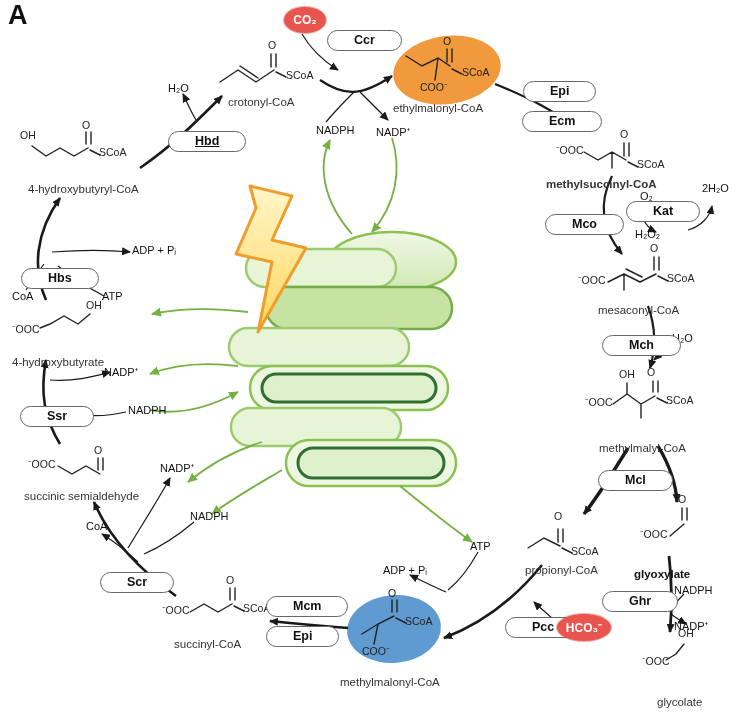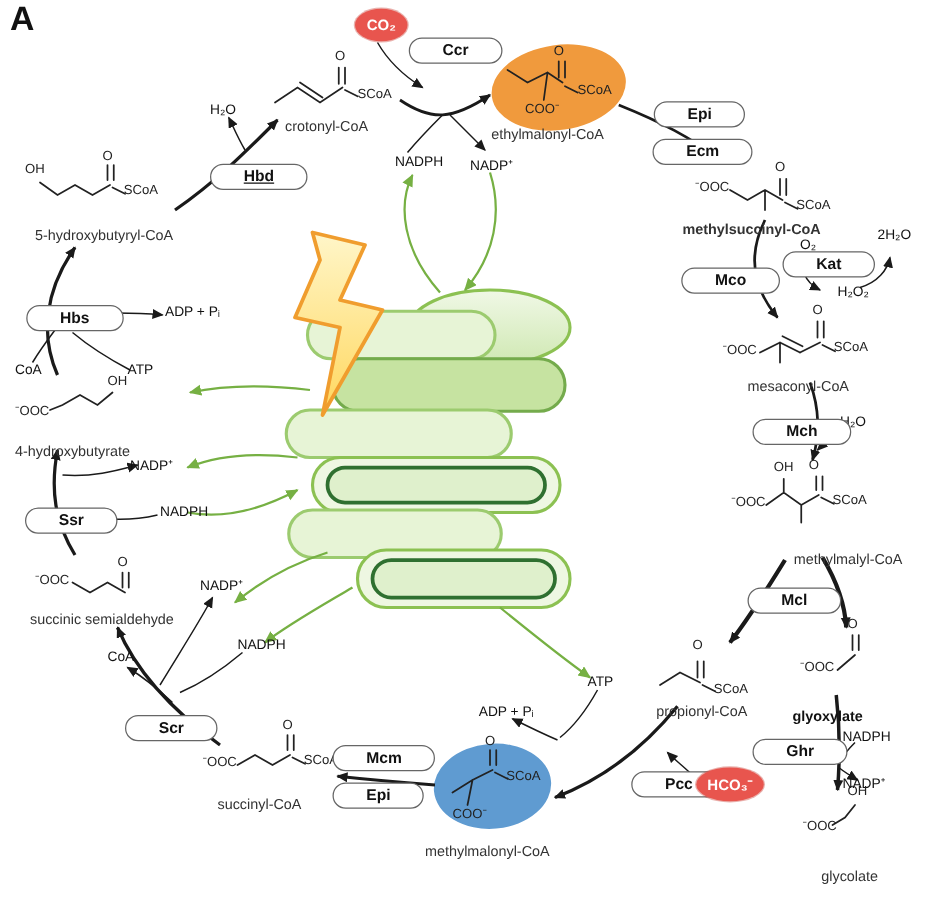--- a/index.html
+++ b/index.html
@@ -122,29 +122,29 @@
   <div class="enz" style="left:626px;top:201px;">Kat</div>
   <div class="enz" style="left:545px;top:214px;">Mco</div>
   <div class="enz" style="left:602px;top:335px;">Mch</div>
   <div class="enz" style="left:598px;top:470px;">Mcl</div>
   <div class="enz" style="left:602px;top:591px;">Ghr</div>
   <div class="enz" style="left:505px;top:617px;">Pcc</div>
   <div class="enz" style="left:266px;top:596px;">Mcm</div>
   <div class="enz" style="left:266px;top:626px;">Epi</div>
   <div class="enz" style="left:100px;top:572px;">Scr</div>
   <div class="enz" style="left:20px;top:406px;">Ssr</div>
-  <div class="enz" style="left:21px;top:244px;">Hbs</div>
+  <div class="enz" style="left:21px;top:268px;">Hbs</div>
   <div class="enz" style="left:168px;top:131px;text-decoration:underline;">Hbd</div>
 
   <div class="cof" style="left:168px;top:82px;">H₂O</div>
   <div class="cof" style="left:316px;top:124px;">NADPH</div>
   <div class="cof" style="left:376px;top:124px;">NADP⁺</div>
   <div class="cof" style="left:640px;top:190px;">O₂</div>
   <div class="cof" style="left:702px;top:182px;">2H₂O</div>
-  <div class="cof" style="left:670px;top:228px;">H₂O₂</div>
+  <div class="cof" style="left:635px;top:228px;">H₂O₂</div>
   <div class="cof" style="left:672px;top:332px;">H₂O</div>
   <div class="cof" style="left:674px;top:584px;">NADPH</div>
   <div class="cof" style="left:674px;top:618px;">NADP⁺</div>
   <div class="cof" style="left:470px;top:540px;">ATP</div>
   <div class="cof" style="left:383px;top:564px;">ADP + Pᵢ</div>
   <div class="cof" style="left:86px;top:520px;">CoA</div>
   <div class="cof" style="left:190px;top:510px;">NADPH</div>
   <div class="cof" style="left:160px;top:460px;">NADP⁺</div>
   <div class="cof" style="left:128px;top:404px;">NADPH</div>
   <div class="cof" style="left:104px;top:364px;">NADP⁺</div>
@@ -192,21 +192,21 @@
   </div>
 
   <div class="struct" style="left:585px;top:372px;width:120px;height:85px;">
     <svg width="120" height="60">
         <path class="bond" d="M28,32 L42,22 L56,32 L70,24 M42,22 L42,11 M56,32 L56,46 M68,20 L68,9 M73,20 L73,9 M72,26 L82,31"></path>
       </svg>
     <span class="atom" style="left:0px;top:25px;">⁻OOC</span>
     <span class="atom" style="left:34px;top:-3px;">OH</span>
     <span class="atom" style="left:62px;top:-5px;">O</span>
     <span class="atom" style="left:81px;top:23px;">SCoA</span>
-    <span class="mname" style="left:14px;top:70px;margin-left:36px;">methylmalyl-CoA</span>
+    <span class="mname" style="left:14px;top:70px;">methylmalyl-CoA</span>
   </div>
 
   <div class="struct" style="left:640px;top:502px;width:80px;height:80px;">
     <svg width="80" height="50">
         <path class="bond" d="M30,34 L44,22 M42,18 L42,6 M47,18 L47,6"></path>
       </svg>
     <span class="atom" style="left:38px;top:-8px;">O</span>
     <span class="atom" style="left:0px;top:27px;">⁻OOC</span>
     <span class="mname bold" style="left:-6px;top:66px;">glyoxylate</span>
   </div>
@@ -267,16 +267,16 @@
     <span class="mname" style="left:0px;top:54px;">4-hydroxybutyrate</span>
   </div>
 
   <div class="struct" style="left:20px;top:128px;width:135px;height:72px;">
     <svg width="135" height="50">
         <path class="bond" d="M12,18 L26,28 L40,20 L54,28 L68,20 M66,16 L66,4 M71,16 L71,4 M70,22 L80,27"></path>
       </svg>
     <span class="atom" style="left:0px;top:2px;">OH</span>
     <span class="atom" style="left:62px;top:-8px;">O</span>
     <span class="atom" style="left:79px;top:19px;">SCoA</span>
-    <span class="mname" style="left:8px;top:55px;">5-hydroxybutyryl-CoA</span>
+    <span class="mname" style="left:8px;top:55px;">4-hydroxybutyryl-CoA</span>
   </div>
 
 </div>
 
 </body></html>

